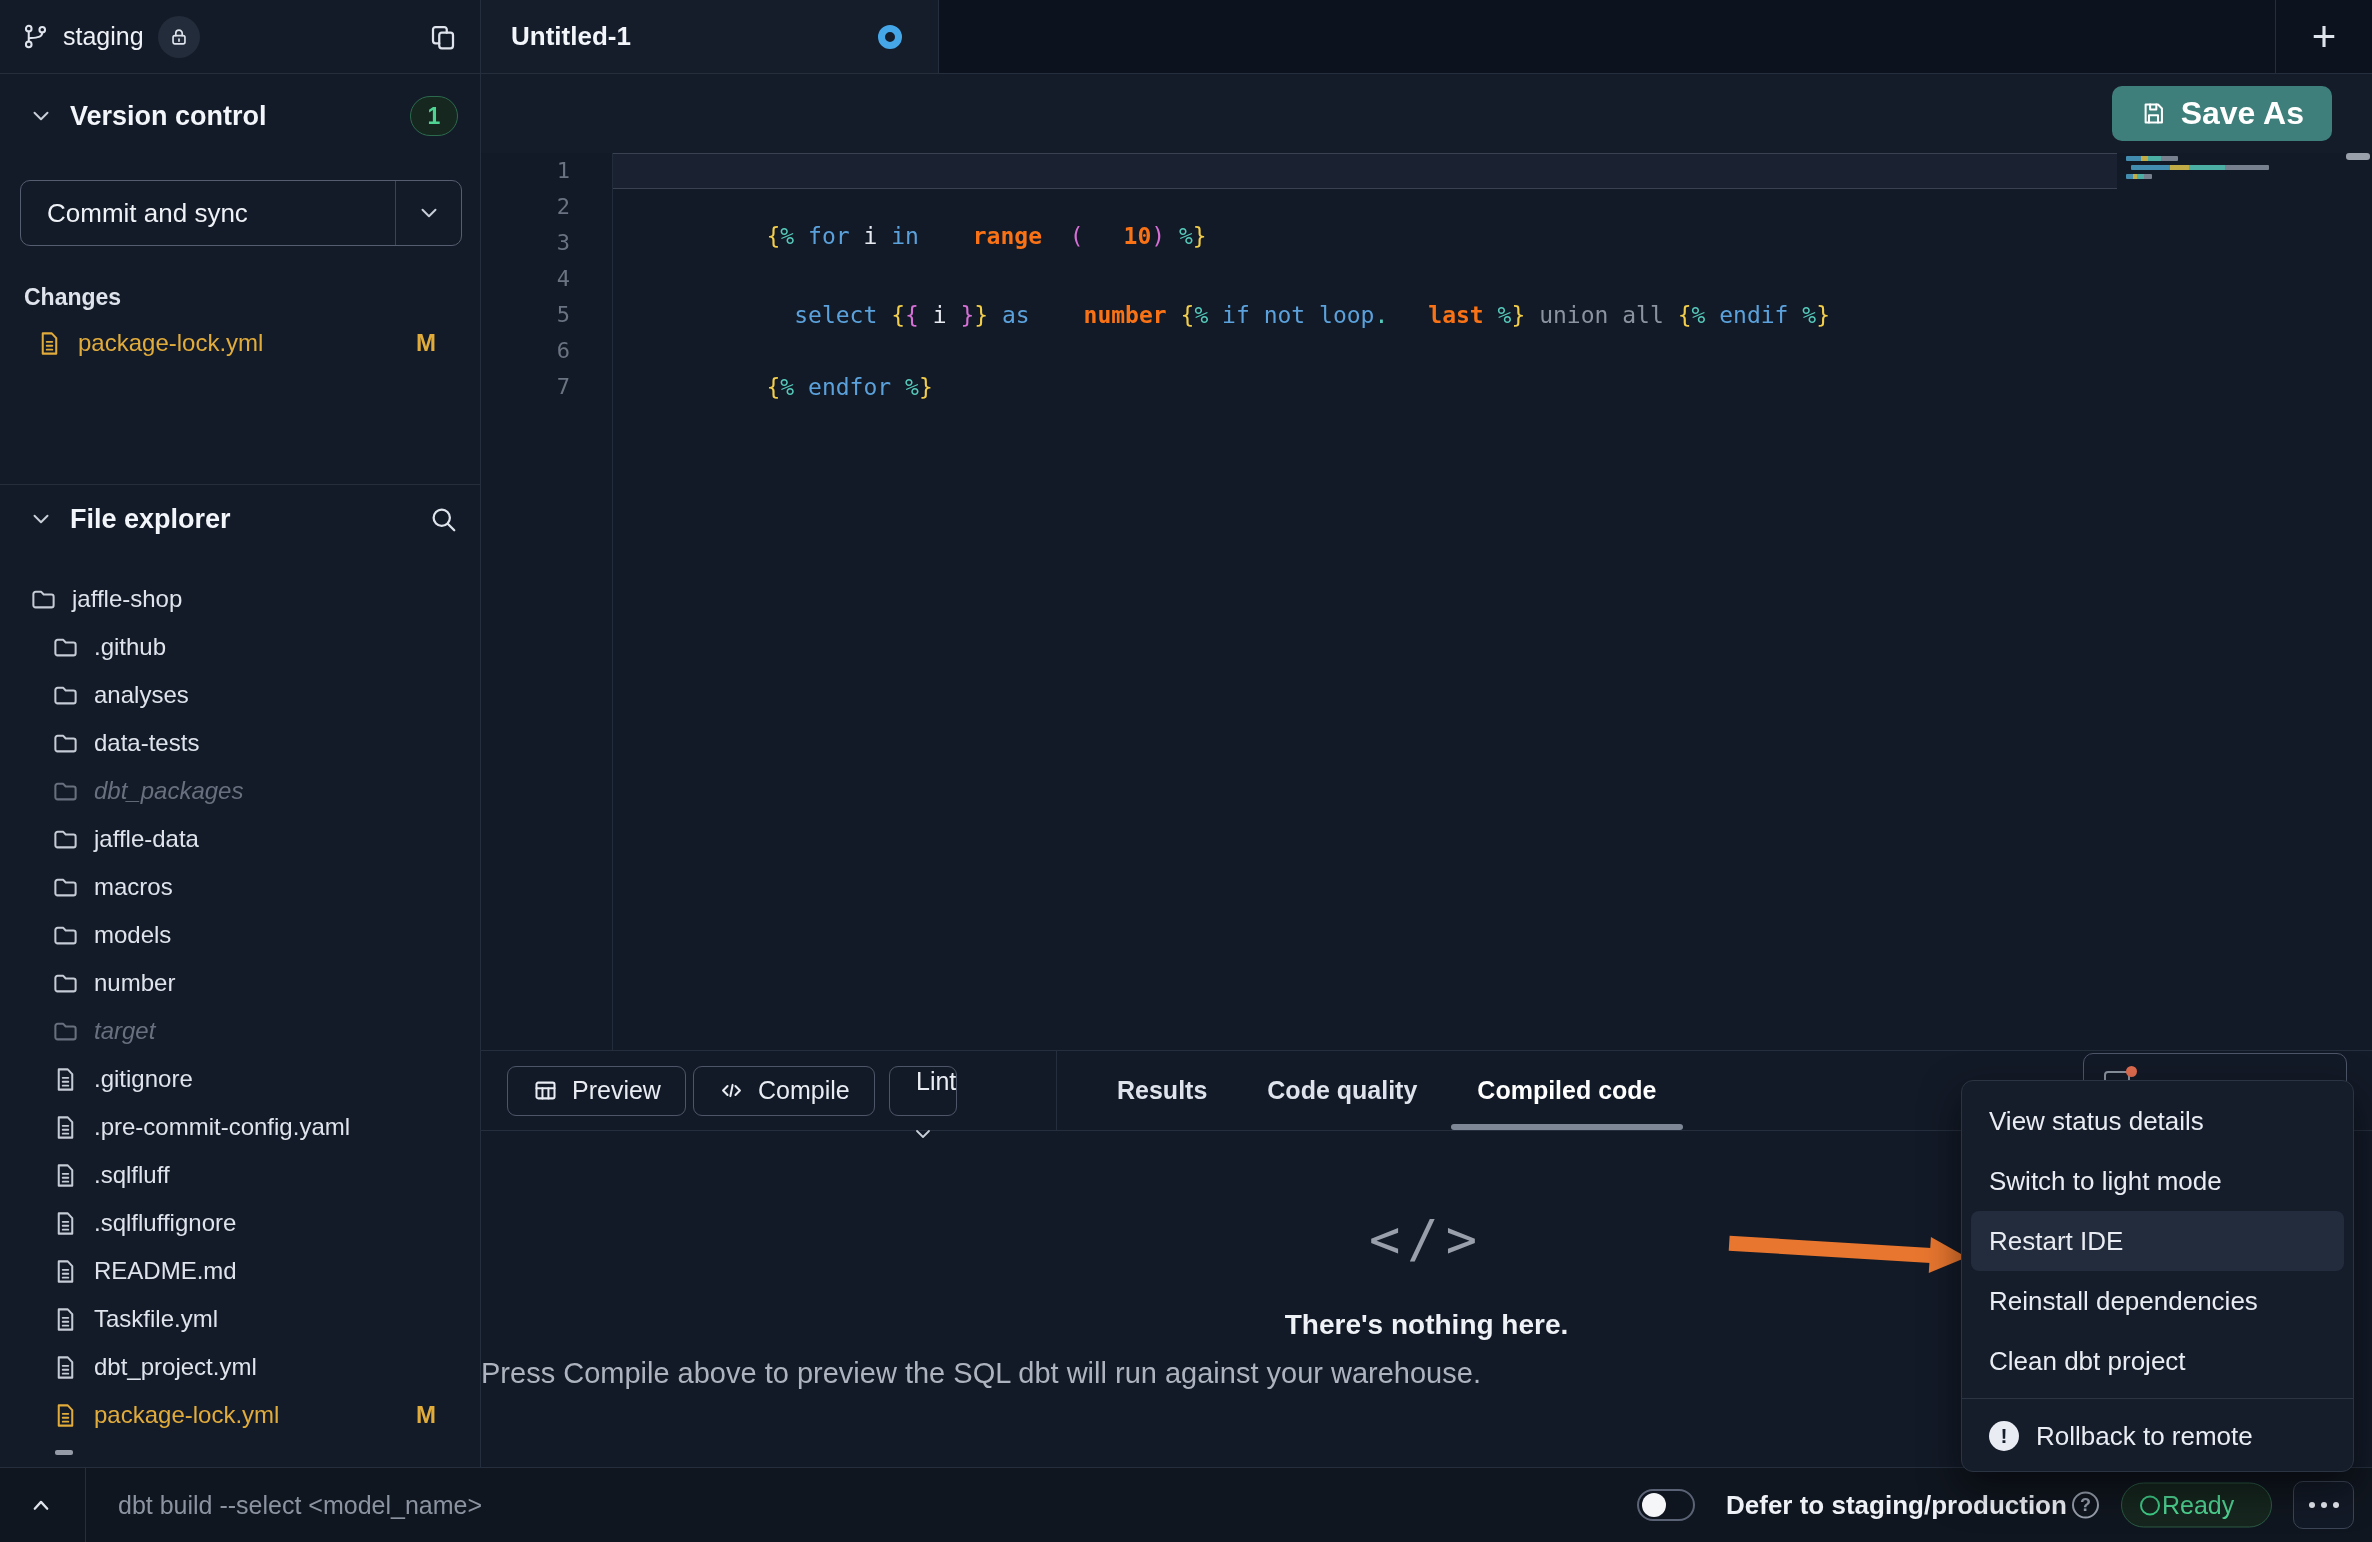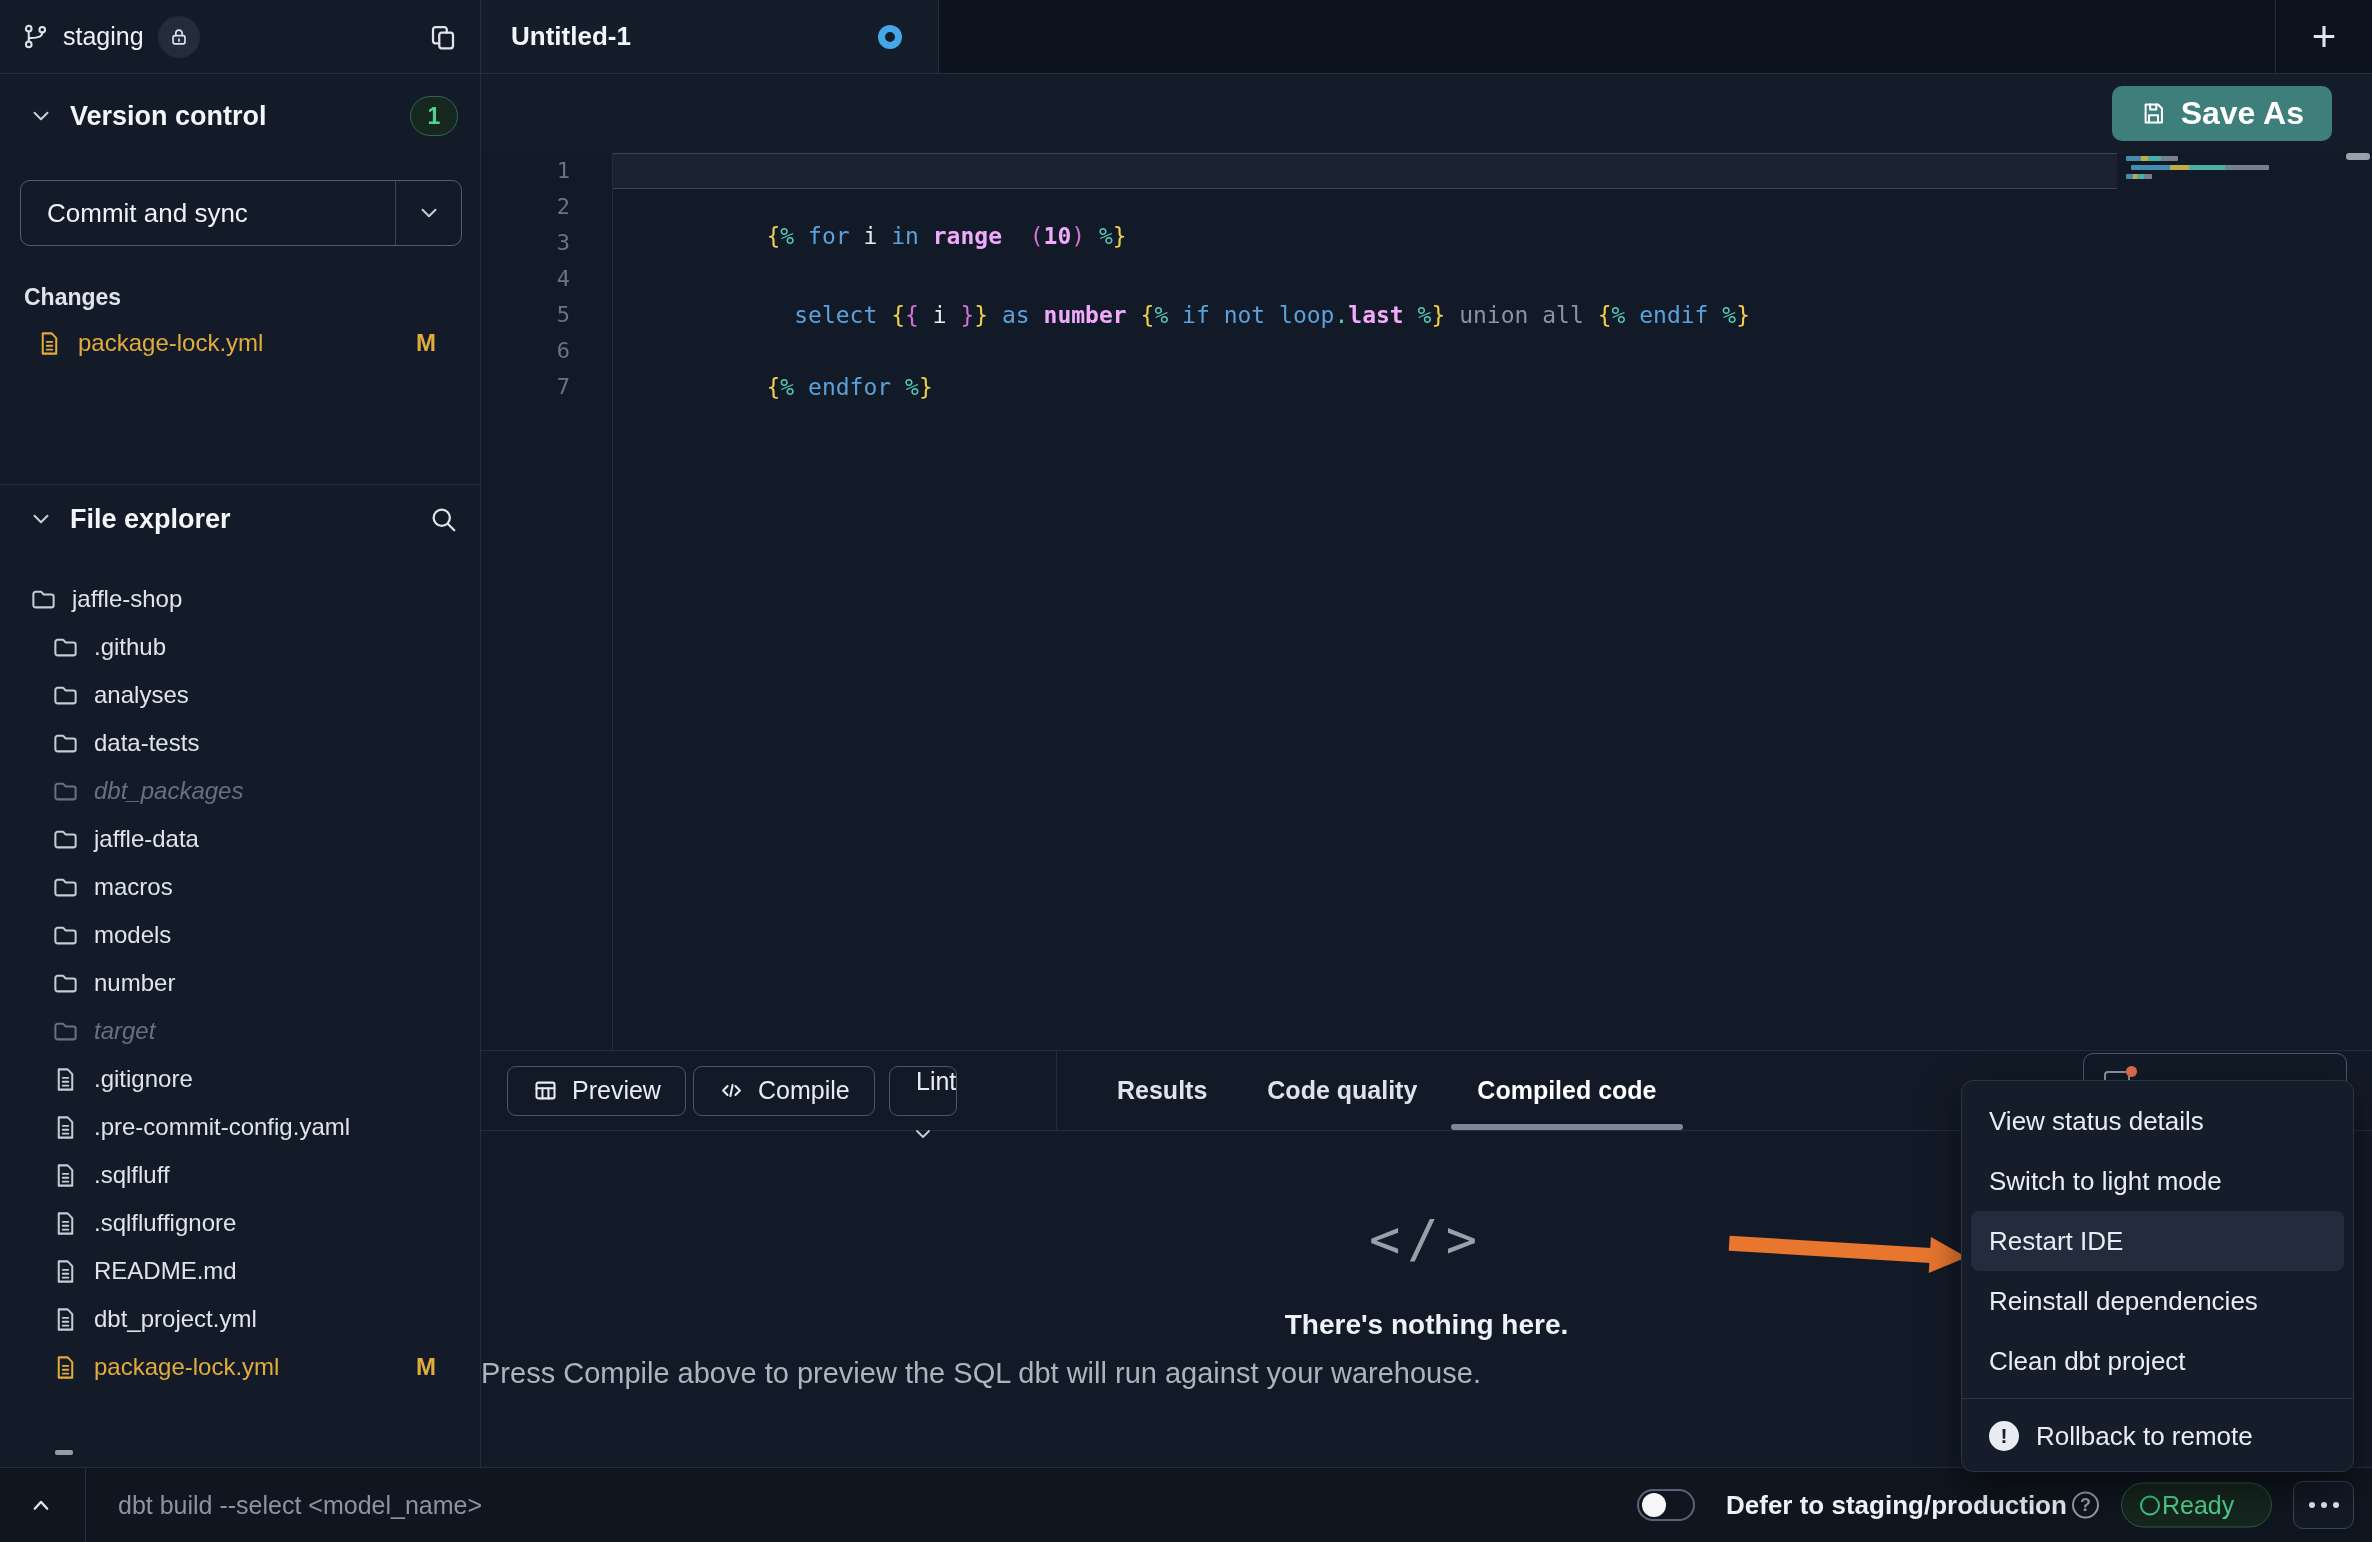--- a/index.html
+++ b/index.html
@@ -87,21 +87,21 @@
   .code { position:absolute; left:481px; top:153px; right:0; height:897px; background:#131a27;
     font-family:"DejaVu Sans Mono", monospace; font-size:23px; }
   .gutter-divider { position:absolute; left:131px; top:0; bottom:0; width:1px; background:#232c3a; }
   .code-line { display:flex; height:36px; line-height:36px; }
   .line-num { width:131px; padding-right:42px; text-align:right; color:#6a7382; font-size:22px; flex:none; }
   .line-body { width:1505px; padding-left:16px; white-space:pre; }
   .code-line.highlight .line-body { background:#1a2231; border-top:1px solid #3a4251;
     border-bottom:1px solid #3a4251; line-height:33px; }
   .tok { color:#e7ebf1; }
   .tok.y { color:#f2ce4b; } .tok.t { color:#55c9ba; } .tok.b { color:#5ba2dc; }
-  .tok.w { color:#f0abfc; font-weight:700; } .tok.m { color:#d66fd6; }
+  .tok.w { color:#f97316; font-weight:700;margin-left:40px; } .tok.m { color:#d66fd6; }
   .tok.g { color:#8b93a0; } .tok.p { color:#e7ebf1; }
   .minimap { position:absolute; left:1645px; top:2px; width:150px; height:28px; }
   .mm-bar { position:absolute; height:5px; border-radius:1px; opacity:.85;
     background:linear-gradient(90deg,#4aa0c8 0 28%,#e0c54d 28% 42%,#56c9ba 42% 68%,#8892a0 68% 100%); }
   .mm1 { left:0; top:1px; width:52px; } .mm2 { left:5px; top:10px; width:138px; } .mm3 { left:0; top:19px; width:26px; }
   .scroll-thumb { position:absolute; right:2px; top:0px; width:24px; height:7px; background:#9aa0aa; border-radius:3px; }
 
   
   .panel { position:absolute; left:481px; top:1050px; right:0; height:417px; background:#131a27;
     border-top:1px solid #252e3d; }
@@ -438,20 +438,31 @@
 
             <svg class="i-file ic" viewBox="0 0 24 24">
               <path d="M6 3h8l4 4.2V21H6z"></path>
               <path d="M9.5 10.5h5M9.5 14h5M9.5 17.5h5" stroke-width="1.6"></path>
             </svg>
           </span>
           <span class="row-label">README.md</span>
           <span class="m-badge"></span>
         </div>
 
+        <div class="tree-row file d1">
+          <span class="row-icon">
+
+            <svg class="i-file ic" viewBox="0 0 24 24">
+              <path d="M6 3h8l4 4.2V21H6z"></path>
+              <path d="M9.5 10.5h5M9.5 14h5M9.5 17.5h5" stroke-width="1.6"></path>
+            </svg>
+          </span>
+          <span class="row-label">Taskfile.yml</span>
+          <span class="m-badge"></span>
+        </div>
 
         <div class="tree-row file d1">
           <span class="row-icon">
 
             <svg class="i-file ic" viewBox="0 0 24 24">
               <path d="M6 3h8l4 4.2V21H6z"></path>
               <path d="M9.5 10.5h5M9.5 14h5M9.5 17.5h5" stroke-width="1.6"></path>
             </svg>
           </span>
           <span class="row-label">dbt_project.yml</span>

